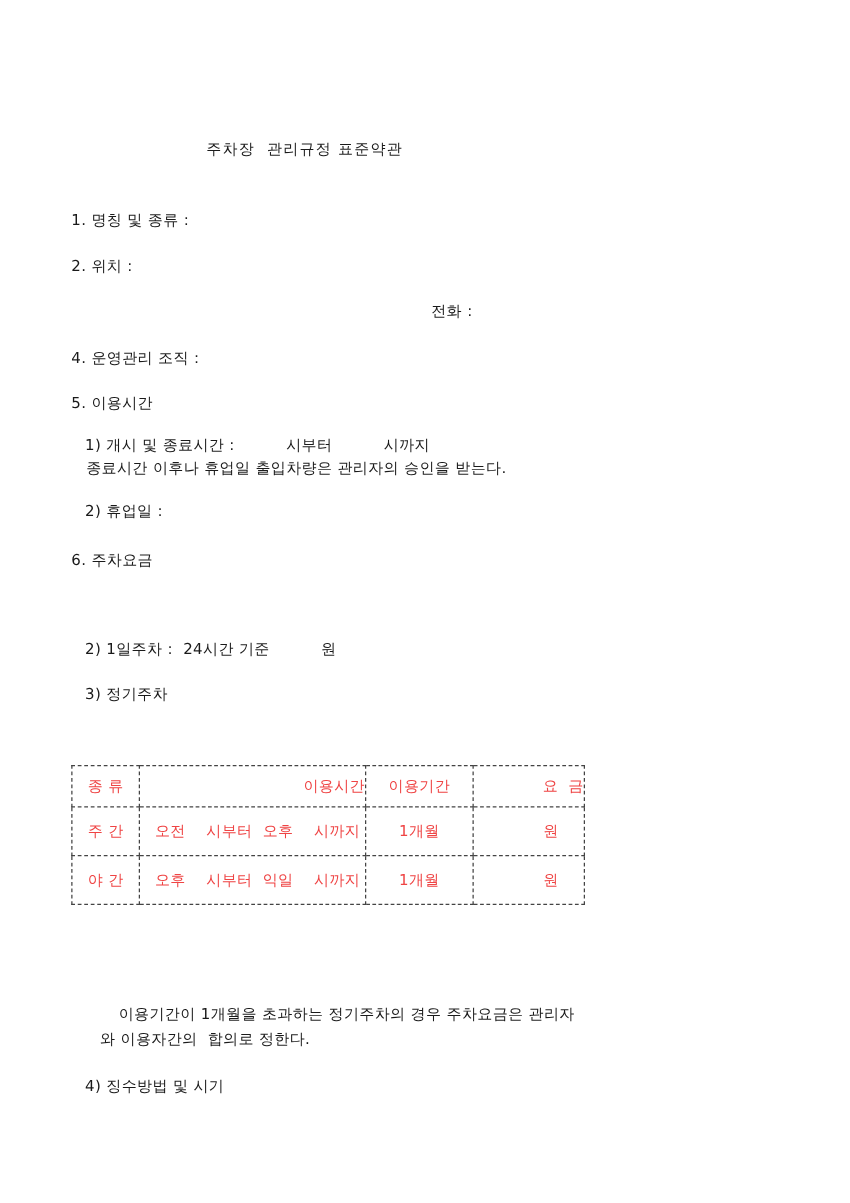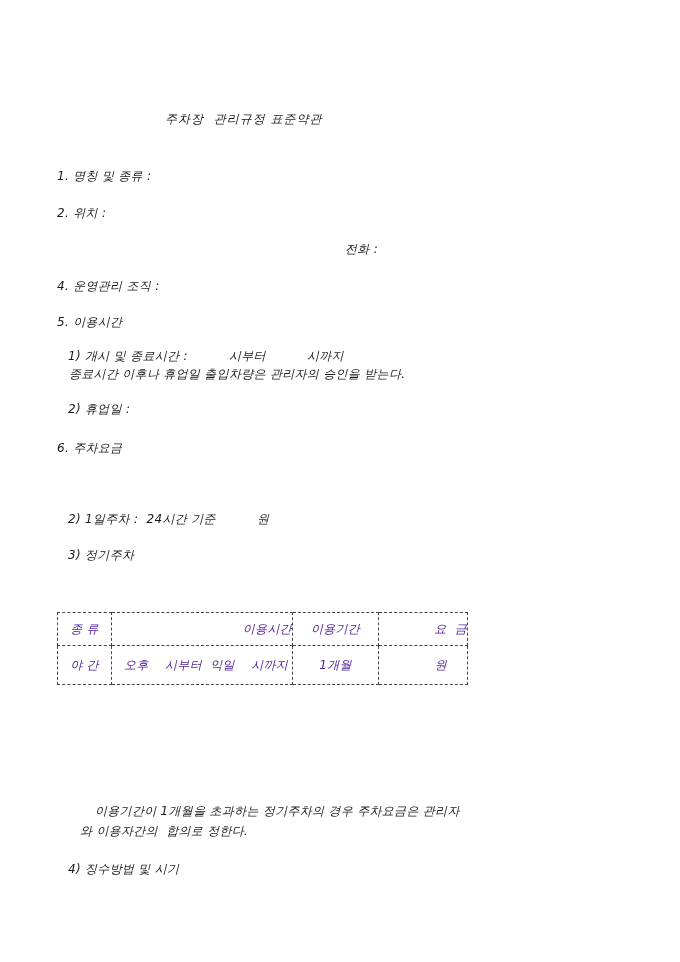--- a/index.html
+++ b/index.html
@@ -9,41 +9,40 @@
   }
   .page {
     position: relative;
     width: 664px;
     height: 962px;
     background: #ffffff;
     font-family: "DejaVu Sans", "Liberation Sans", sans-serif;
     font-size: 12px;
     color: #1a1a1a;
     overflow: hidden;
-    font-style: italic;
   }
   .line {
     position: absolute;
     white-space: pre;
     letter-spacing: 0.3px;
     line-height: 15px;
   }
   .title {
     font-weight: normal;
     letter-spacing: 1px;
   }
   table.grid {
     position: absolute;
     left: 57px;
     top: 612px;
     width: 406px;
     border-collapse: collapse;
     table-layout: fixed;
     font-size: 12px;
-    color: #4c1d95;
+    color: #ef4444;
   }
   table.grid td, table.grid th {
     border: 1px dashed #444;
     font-weight: normal;
     white-space: pre;
     letter-spacing: 0.3px;
     padding: 0;
   }
   table.grid .col-kind   { width: 53px;  text-align: center; }
   table.grid .col-hours  { width: 180px; text-align: left; padding-left: 12px; }
@@ -87,20 +86,26 @@
     <thead>
       <tr>
         <th class="col-kind">종 류</th>
         <th class="col-hours">이용시간</th>
         <th class="col-period">이용기간</th>
         <th class="col-fee">요  금</th>
       </tr>
     </thead>
     <tbody>
       <tr>
+        <td class="col-kind">주 간</td>
+        <td class="col-hours">오전    시부터  오후    시까지</td>
+        <td class="col-period">1개월</td>
+        <td class="col-fee">원</td>
+      </tr>
+      <tr>
         <td class="col-kind">야 간</td>
         <td class="col-hours">오후    시부터  익일    시까지</td>
         <td class="col-period">1개월</td>
         <td class="col-fee">원</td>
       </tr>
     </tbody>
   </table>
 
   <div class="line" style="left:95px; top:804px;">이용기간이 1개월을 초과하는 정기주차의 경우 주차요금은 관리자</div>
   <div class="line" style="left:80px; top:824px;">와 이용자간의  합의로 정한다.</div>

